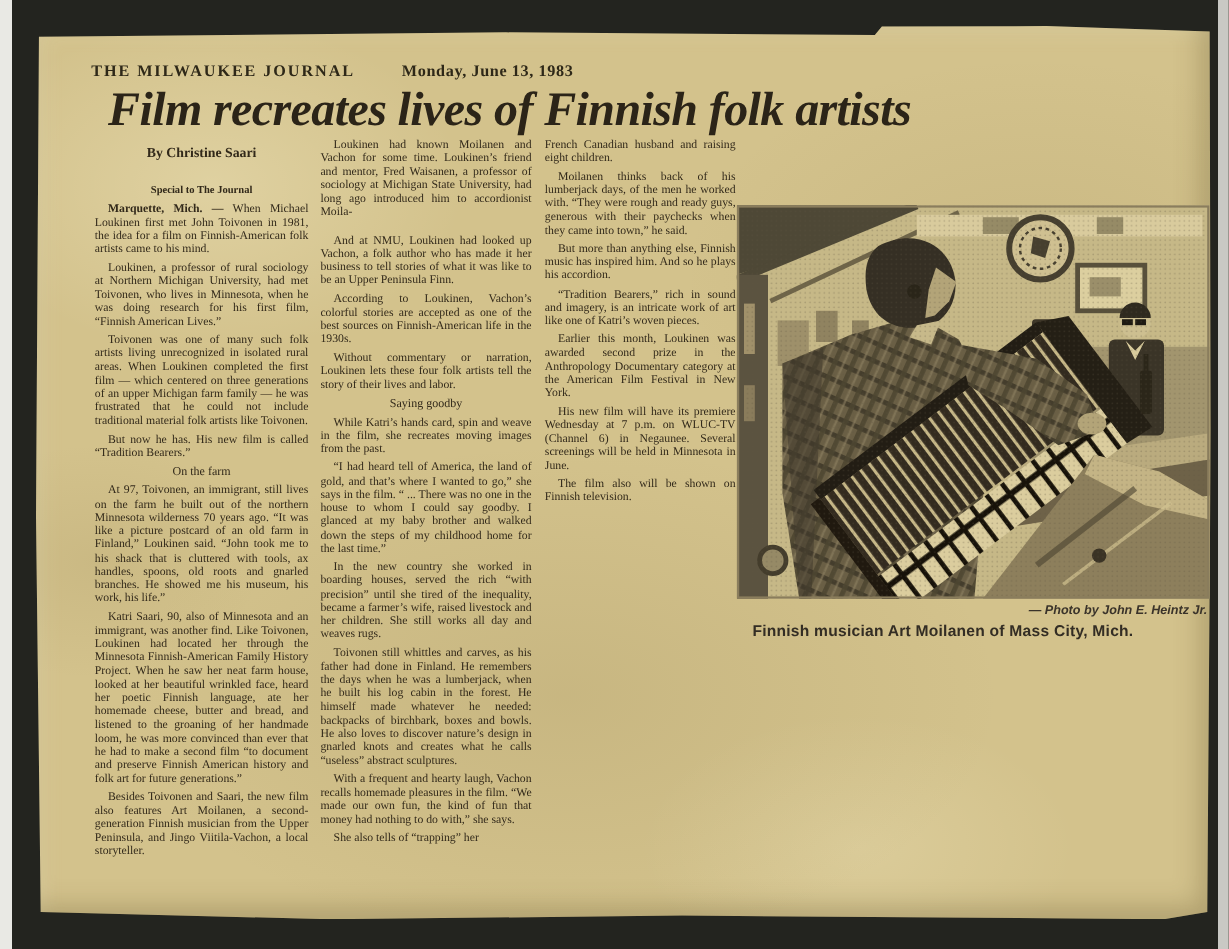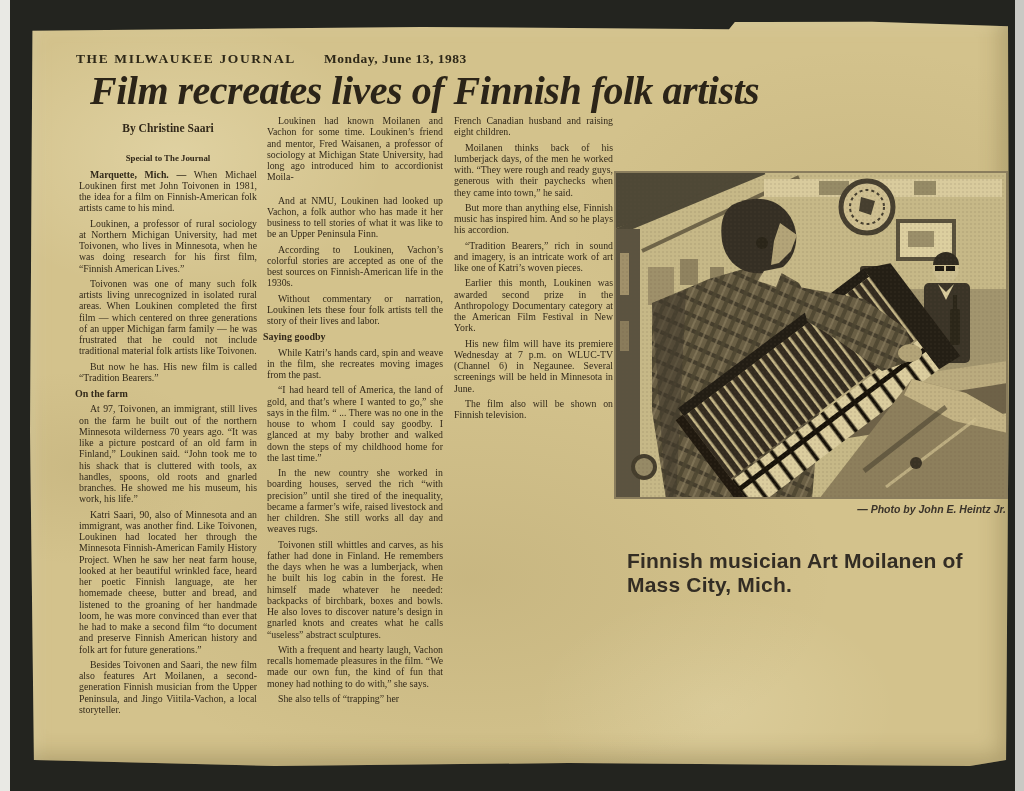--- a/index.html
+++ b/index.html
@@ -18,21 +18,21 @@
       radial-gradient(ellipse 300px 200px at 15% 18%, rgba(255,248,215,.28), transparent 70%),
       radial-gradient(ellipse 420px 260px at 85% 28%, rgba(125,105,55,.10), transparent 70%),
       radial-gradient(ellipse 520px 300px at 45% 75%, rgba(125,105,55,.13), transparent 70%),
       radial-gradient(ellipse 260px 160px at 70% 92%, rgba(255,248,215,.18), transparent 70%),
       radial-gradient(ellipse 200px 140px at 5% 60%, rgba(125,105,55,.10), transparent 70%);
     clip-path:polygon(0.25% 1.3%, 40% 0.8%, 71.4% 1.1%, 72% 0.15%, 86% 0.1%, 99.9% 0.7%, 100% 45%, 99.7% 99.2%, 96% 100%, 55% 99.6%, 25% 100%, 0.4% 99.2%, 0% 55%);
     box-shadow: inset -8px -10px 22px rgba(90,75,35,.30), inset 5px 5px 16px rgba(255,250,225,.25);
   }
 
   .masthead{
-    position:absolute;left:46px;top:30px;display:flex;gap:28px;
+    position:absolute;left:46px;top:30px;display:flex;gap:39px;
     font-weight:bold;font-size:13.5px;color:#2e2818;
   }
   .masthead .name{letter-spacing:1.6px;}
   .masthead .date{letter-spacing:.5px;}
 
   .headline{
     position:absolute;left:60px;top:46px;width:700px;
     font-size:40px;font-style:italic;font-weight:bold;color:#2b2418;
     letter-spacing:-0.5px;white-space:nowrap;
   }
@@ -43,35 +43,35 @@
     text-align:justify;
   }
   .col-1{left:45px;width:186px;}
   .col-2{left:233px;width:184px;}
   .col-3{left:420px;width:167px;}
 
   .para{margin:4px;text-indent:11px;}
   .byline{margin:12px;text-align:center;text-indent:0;font-weight:bold;font-size:11.5px;}
   .byline-credit{margin:19px 0 4px;text-align:center;text-indent:0;font-weight:bold;font-size:8.8px;}
   .dateline{font-weight:bold;}
-  .subhead{margin:5px 0 3px;text-align:left;text-indent:0;font-weight:bold;font-size:10px;}
+  .subhead{margin:5px 0 3px;text-align:center;text-indent:0;font-weight:normal;font-size:10px;}
   .gap-lg{margin-top:12px;}
   .gap-sm{margin-top:4px;}
 
   .photo-figure{position:absolute;left:584px;top:150px;width:394px;height:328px;}
   .photo-figure svg{display:block;width:100%;height:100%;}
   .photo-credit{
     position:absolute;left:584px;top:482px;width:392px;text-align:right;
     font-family:"Liberation Sans", sans-serif;font-style:italic;font-weight:bold;
     font-size:10.5px;color:#3a332a;
   }
   .photo-caption{
     position:absolute;left:597px;top:497px;width:392px;
     font-family:"Liberation Sans", sans-serif;font-weight:bold;
-    font-size:21px;color:#332d24;letter-spacing:.2px;margin-top:31px;
+    font-size:13px;color:#332d24;letter-spacing:.2px;
   }
 </style>
 </head>
 <body>
 
 <div class="edge-strip-left"></div>
 <div class="edge-strip-right"></div>
 
 <div class="paper">
 

